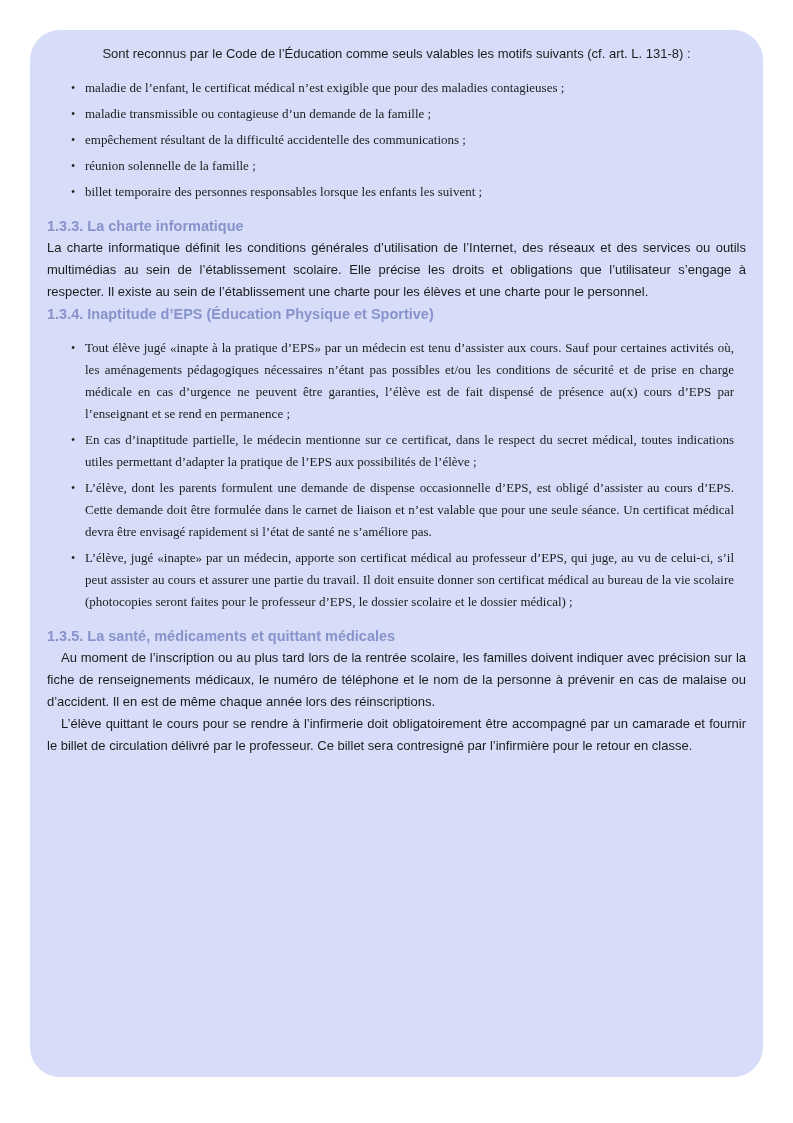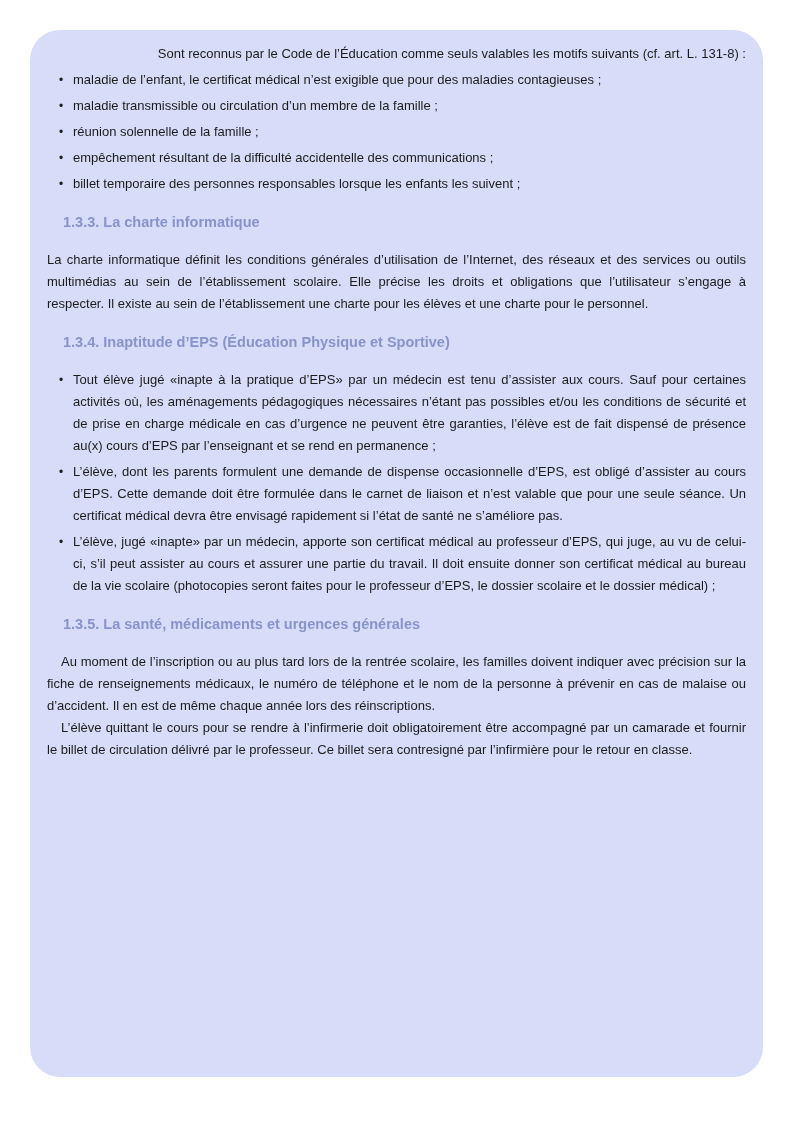--- a/index.html
+++ b/index.html
@@ -16,68 +16,69 @@
     box-sizing:border-box;
     background:var(--panel-bg,#d7ddf8);
     border-radius:30px;
     padding:13px 17px 0 17px;
     color:var(--body-color,#1c1c1c);
     font-size:13px;
     line-height:22px;
     overflow:hidden;
   }
   .panel p{margin:0;text-align:justify;}
-  p.intro{text-align:right;}
-  ul.bullets{list-style:none;margin:0;padding:0;}
+  p.intro{text-align:center;}
+  ul.bullets{list-style:none;margin:12px;padding:0;font-family:Liberation Serif, serif;}
   ul.bullets li{
     position:relative;
     padding-left:26px;
     text-align:justify;
     margin-top:4px;
   }
   ul.bullets li::before{
     content:"\2022";
     position:absolute;
     left:12px;top:0;
     font-size:12px;
   }
   h2.sec{
     font-size:14.5px;
     font-weight:bold;
     color:var(--heading-color,#8793cb);
-    margin:16px;
+    margin:0;
     text-align:left;
   }
   .h-133{margin:26px 0 24px 0;}
   .h-134{margin:26px 0 2px 0;}
   .h-135{margin:24px 0 0 0;}
   .indent{text-indent:14px;}
 </style>
 </head>
 <body style="--panel-bg: #d7ddf8; --heading-color: #8793cb; --body-color: #1c1c1c; background: rgb(255, 255, 255);">
 
 <div class="panel">
 
   <p class="intro">Sont reconnus par le Code de l’Éducation comme seuls valables les motifs suivants (cf. art. L. 131-8) :</p>
 
   <ul class="bullets motifs">
     <li>maladie de l’enfant, le certificat médical n’est exigible que pour des maladies contagieuses ;</li>
-    <li>maladie transmissible ou circulation d’un membre de la famille ;</li>
+    <li>maladie transmissible ou contagieuse d’un demande de la famille ;</li>
+    <li>empêchement résultant de la difficulté accidentelle des communications ;</li>
     <li>réunion solennelle de la famille ;</li>
-    <li>empêchement résultant de la difficulté accidentelle des communications ;</li>
     <li>billet temporaire des personnes responsables lorsque les enfants les suivent ;</li>
   </ul>
 
   <h2 class="sec h-133">1.3.3. La charte informatique</h2>
   <p>La charte informatique définit les conditions générales d’utilisation de l’Internet, des réseaux et des services ou outils multimédias au sein de l’établissement scolaire. Elle précise les droits et obligations que l’utilisateur s’engage à respecter. Il existe au sein de l’établissement une charte pour les élèves et une charte pour le personnel.</p>
 
   <h2 class="sec h-134">1.3.4. Inaptitude d’EPS (Éducation Physique et Sportive)</h2>
   <ul class="bullets eps">
     <li>Tout élève jugé «inapte à la pratique d’EPS» par un médecin est tenu d’assister aux cours. Sauf pour certaines activités où, les aménagements pédagogiques nécessaires n’étant pas possibles et/ou les conditions de sécurité et de prise en charge médicale en cas d’urgence ne peuvent être garanties, l’élève est de fait dispensé de présence au(x) cours d’EPS par l’enseignant et se rend en permanence ;</li>
+    <li>En cas d’inaptitude partielle, le médecin mentionne sur ce certificat, dans le respect du secret médical, toutes indications utiles permettant d’adapter la pratique de l’EPS aux possibilités de l’élève ;</li>
     <li>L’élève, dont les parents formulent une demande de dispense occasionnelle d’EPS, est obligé d’assister au cours d’EPS. Cette demande doit être formulée dans le carnet de liaison et n’est valable que pour une seule séance. Un certificat médical devra être envisagé rapidement si l’état de santé ne s’améliore pas.</li>
     <li>L’élève, jugé «inapte» par un médecin, apporte son certificat médical au professeur d’EPS, qui juge, au vu de celui-ci, s’il peut assister au cours et assurer une partie du travail. Il doit ensuite donner son certificat médical au bureau de la vie scolaire (photocopies seront faites pour le professeur d’EPS, le dossier scolaire et le dossier médical) ;</li>
   </ul>
 
-  <h2 class="sec h-135">1.3.5. La santé, médicaments et urgences générales</h2>
+  <h2 class="sec h-135">1.3.5. La santé, médicaments et quittant médicales</h2>
   <p class="indent">Au moment de l’inscription ou au plus tard lors de la rentrée scolaire, les familles doivent indiquer avec précision sur la fiche de renseignements médicaux, le numéro de téléphone et le nom de la personne à prévenir en cas de malaise ou d’accident. Il en est de même chaque année lors des réinscriptions.</p>
   <p class="indent">L’élève quittant le cours pour se rendre à l’infirmerie doit obligatoirement être accompagné par un camarade et fournir le billet de circulation délivré par le professeur. Ce billet sera contresigné par l’infirmière pour le retour en classe.</p>
 
 </div>
 
 </body></html>

